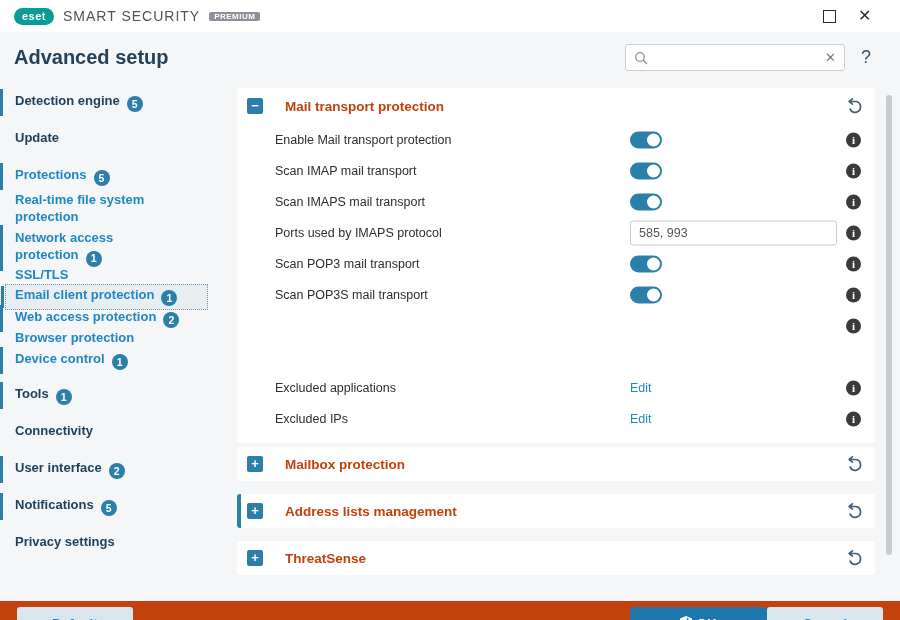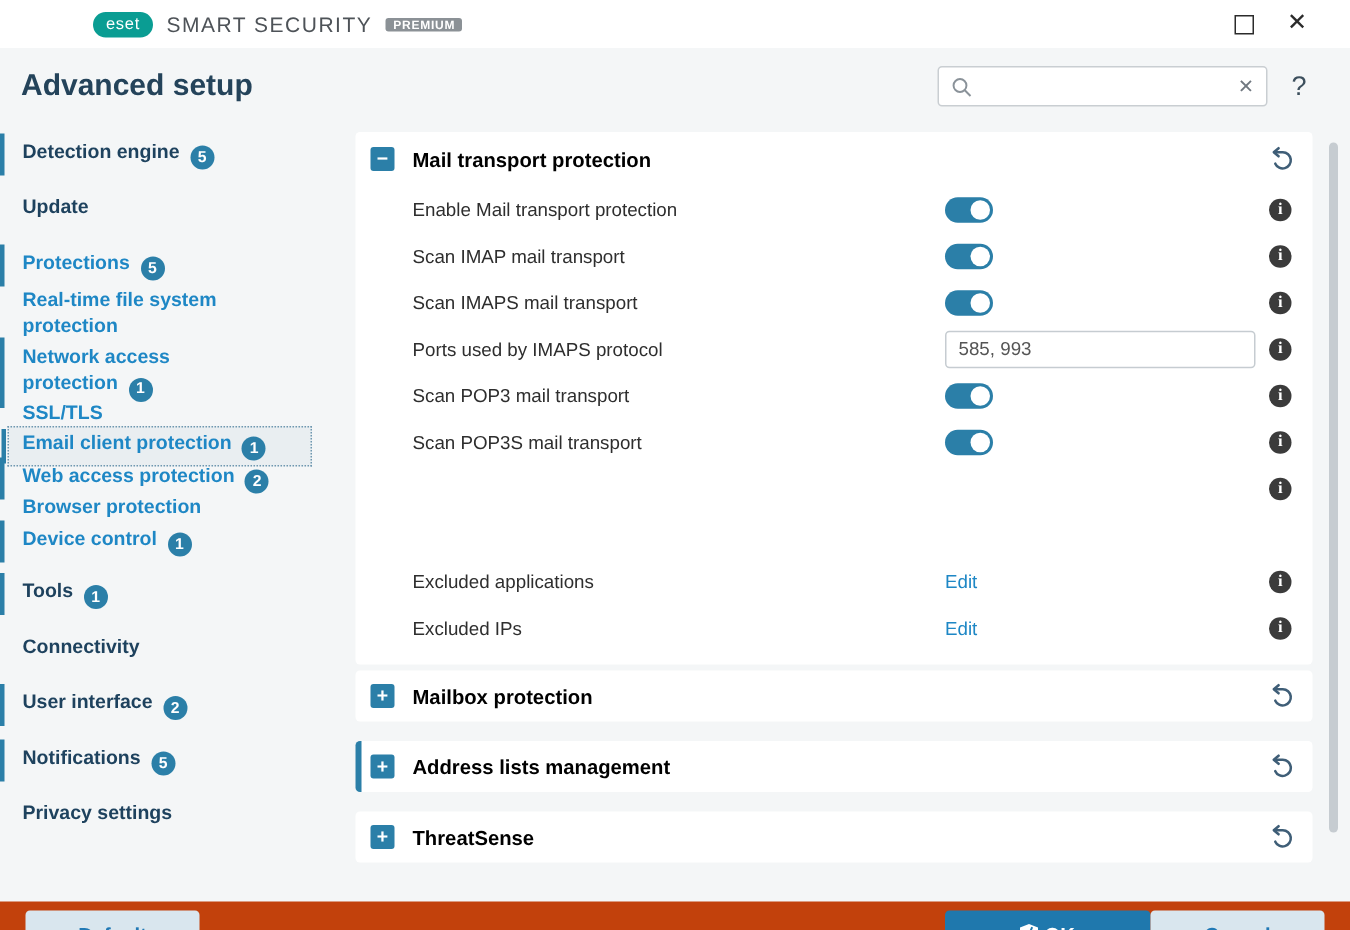--- a/index.html
+++ b/index.html
@@ -12,22 +12,22 @@
     color:#2e2e2e;
   }
 
   
   .titlebar {
     position:absolute; left:0; top:0; width:900px; height:32px;
     background:#ffffff; display:flex; align-items:center; padding-left:14px; gap:9px;
   }
   .eset-logo {
     width:40px; height:17px; background:#0a9d93; border-radius:9px;
-    color:#fff; font-weight:normal; font-size:11px; letter-spacing:.5px;
-    display:flex; align-items:center; justify-content:center;margin-left:48px;
+    color:#fff; font-weight:bold; font-size:11px; letter-spacing:.5px;
+    display:flex; align-items:center; justify-content:center;
   }
   .product-name { font-size:14px; color:#4e5358; letter-spacing:1px; font-weight:500; }
   .premium-badge {
     background:#8b9196; color:#fff; font-size:8px; font-weight:bold;
     letter-spacing:.5px; padding:0 5px; border-radius:2px;
   }
   .win-btn { position:absolute; top:7px; cursor:default; }
   .btn-max { left:823px; width:13px; height:13px; border:1.5px solid #2b2b2b; top:10px; }
   .btn-close { left:858px; font-size:16px; color:#2b2b2b; line-height:18px; }
 
@@ -77,21 +77,21 @@
     position:absolute; left:237px; width:638px; background:#fff; border-radius:3px;
   }
   .card-head {
     height:36px; display:flex; align-items:center; padding:0 12px 0 10px;
   }
   .expander {
     width:16px; height:16px; background:#2b7fa8; border-radius:2px;
     color:#fff; font-size:13px; font-weight:bold; line-height:15px;
     text-align:center; flex:none; cursor:default;
   }
-  .card-title { margin-left:12px; font-size:13.5px; font-weight:bold; color:#000000; flex:1; }
+  .card-title { margin-left:22px; font-size:13.5px; font-weight:bold; color:#c2410c; flex:1; }
   .undo-btn { flex:none; width:18px; height:18px; cursor:default; }
 
   .crow { position:relative; height:31px; }
   .crow .lbl {
     position:absolute; left:38px; top:50%; transform:translateY(-50%);
     font-size:12.5px; color:#2e2e2e;
   }
   .crow .ctrl { position:absolute; left:393px; top:50%; transform:translateY(-50%); }
   .crow .info { position:absolute; right:14px; top:50%; transform:translateY(-50%); }
   .spacer31 { height:31px; }

